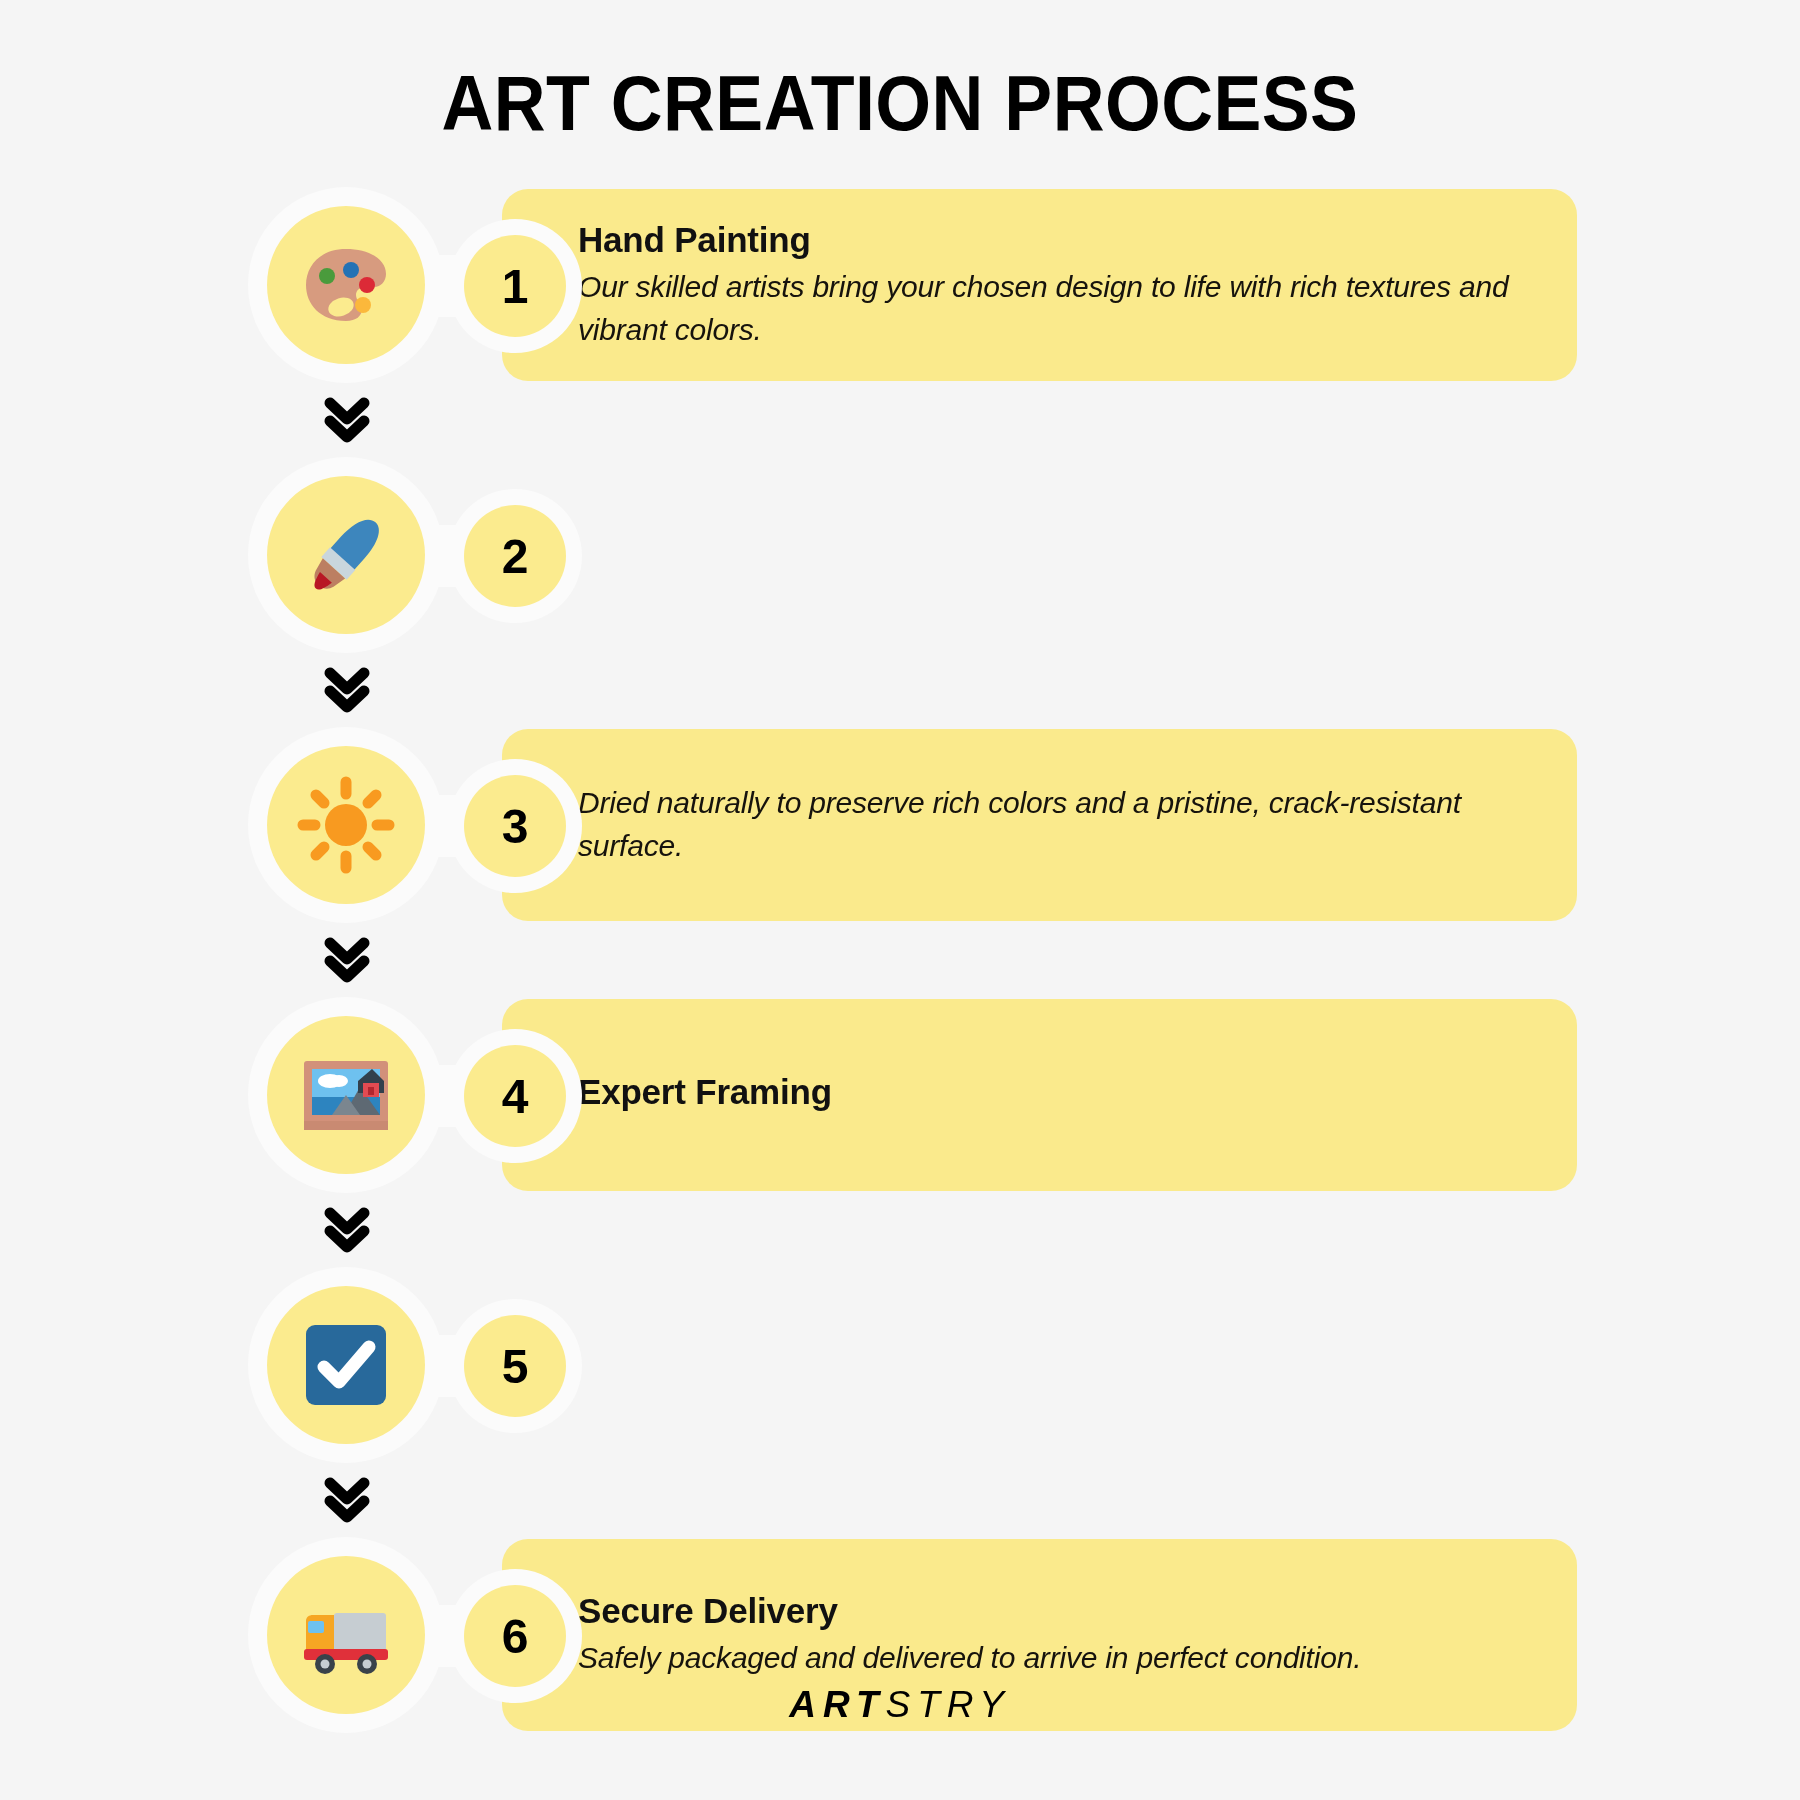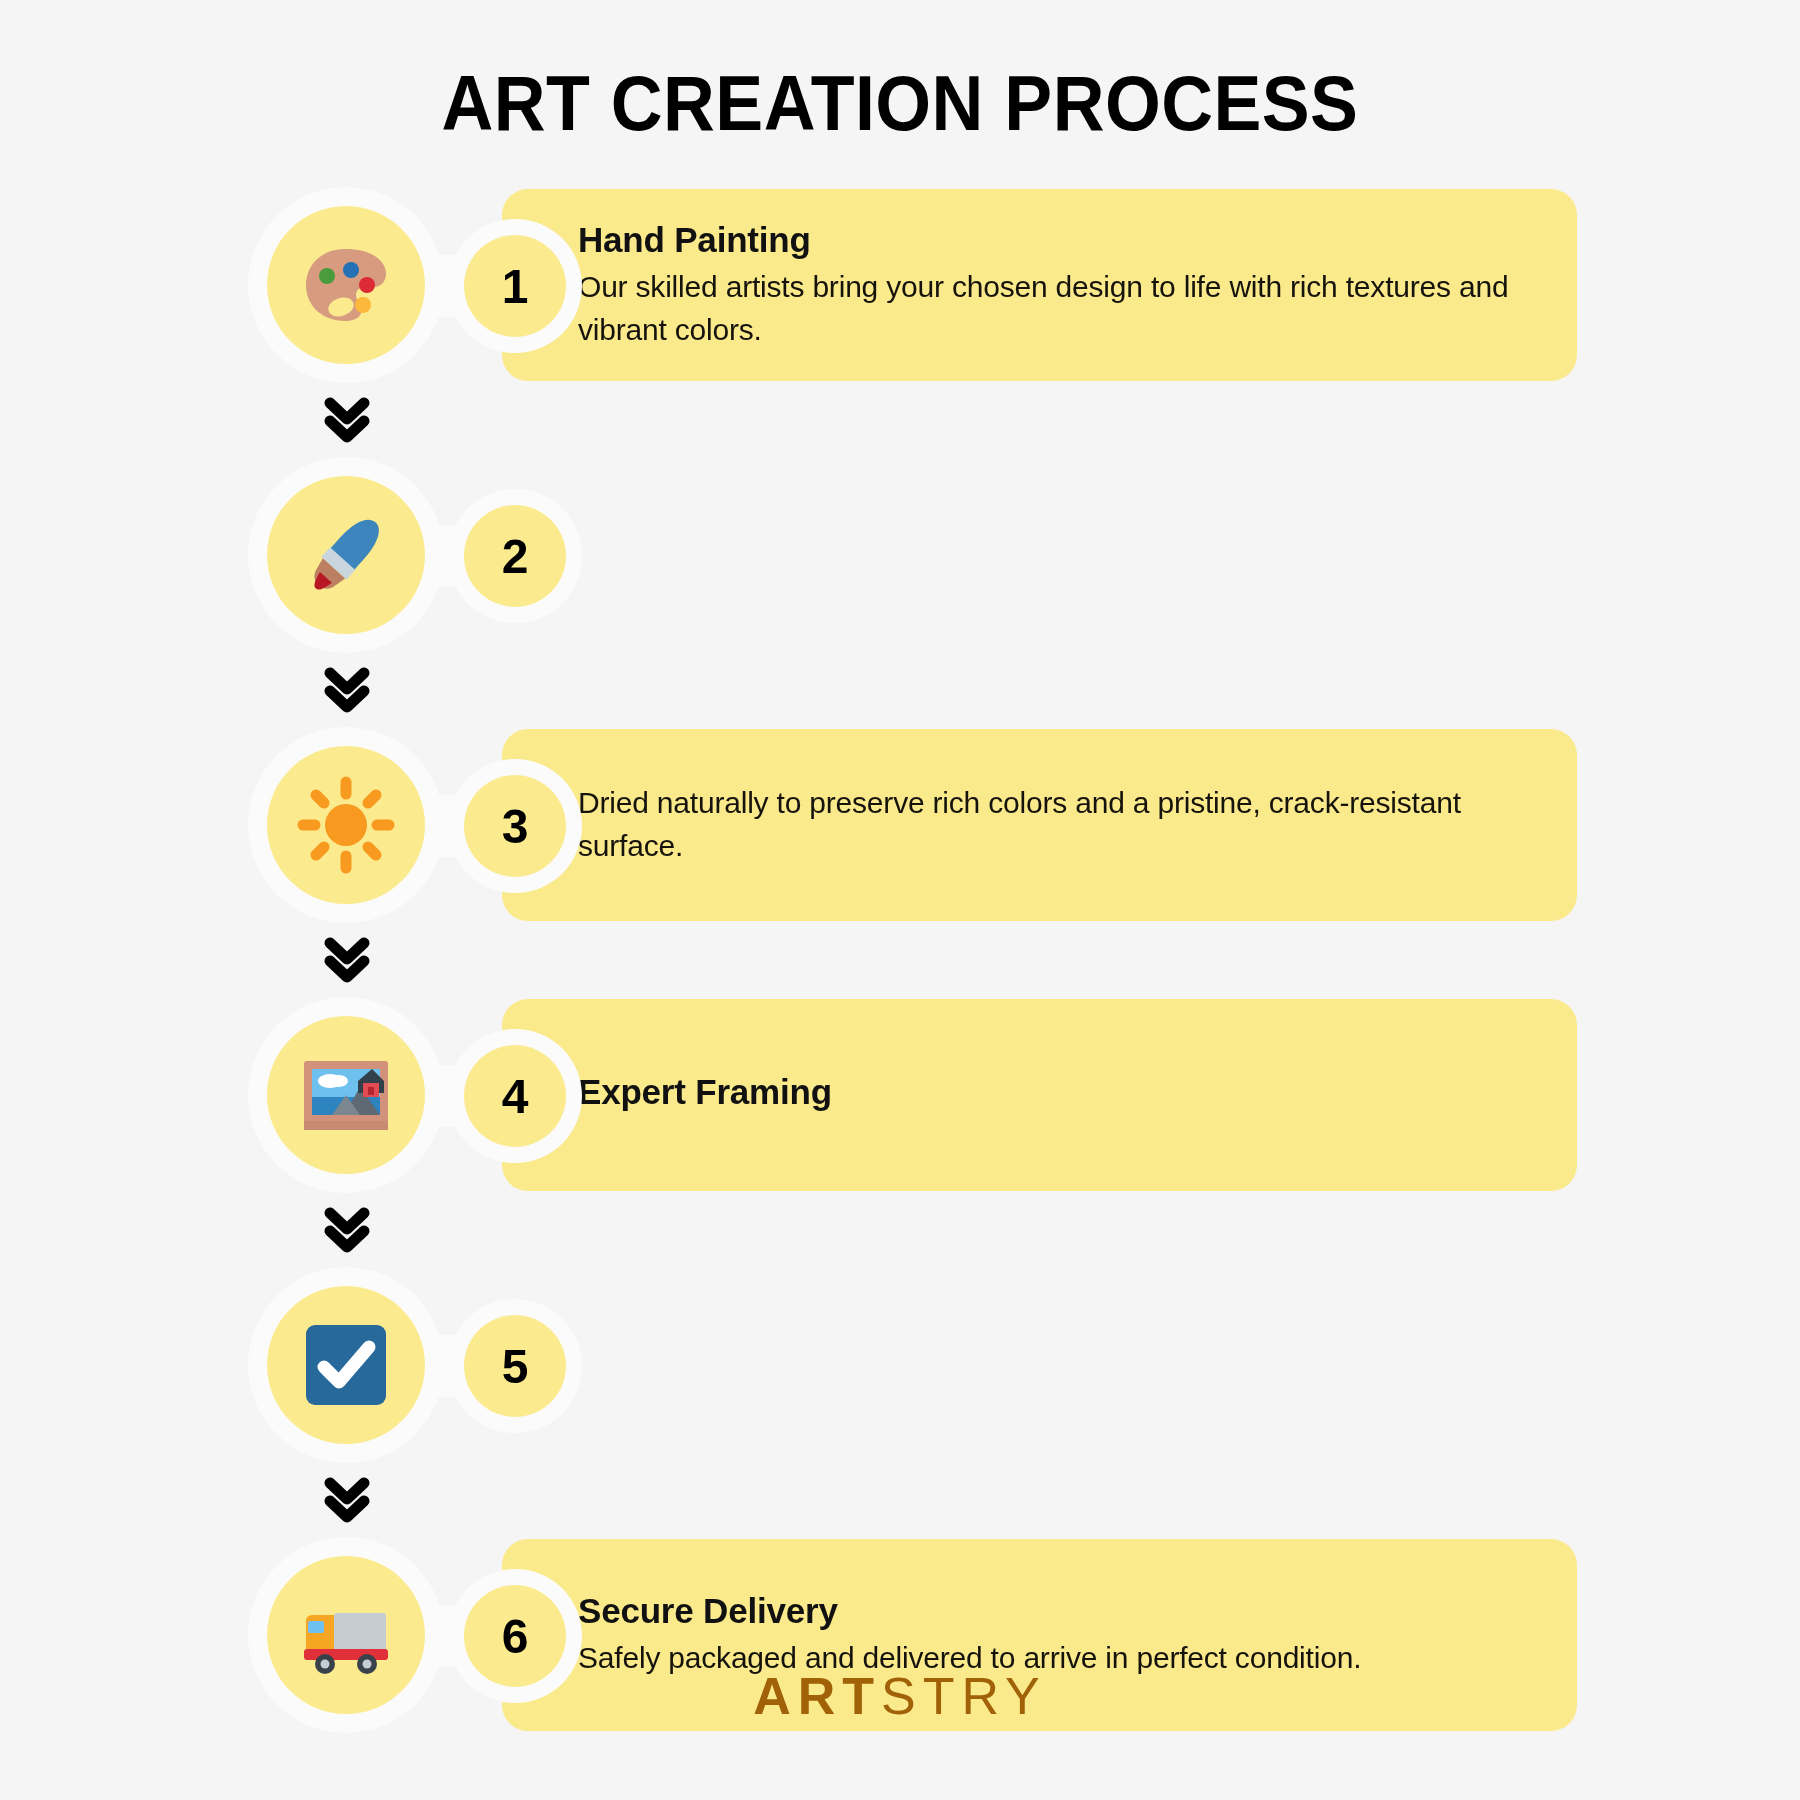--- a/index.html
+++ b/index.html
@@ -57,20 +57,21 @@
     line-height:1.18;
     margin-bottom:6px;
     letter-spacing:-0.2px;
   }
   .card-desc {
     font-size:30px;
     color:#16130d;
     line-height:1.42;
     letter-spacing:-0.2px;
     font-weight:400;
+    font-style:italic;
   }
 
   
   .icon-ring {
     position:absolute;
     left:0; top:-2px;
     width:196px; height:196px;
     border-radius:50%;
     background:#fbfbfb;
     display:flex; align-items:center; justify-content:center;
@@ -127,22 +128,23 @@
 
   
   .footer {
     position:absolute;
     left:0; right:0;
     bottom:74px;
     text-align:center;
   }
   .logo {
     display:inline-block;
-    font-size:52px;
-    color:#a16207;
+    font-size:37px;
+    color:#000000;
+    font-style:italic;
   }
   .logo .b { font-weight:bold; letter-spacing:7px; }
   .logo .t { font-weight:400; letter-spacing:7px; }
 </style>
 </head>
 <body>
 
 <div class="title">ART CREATION PROCESS</div>
 
 <div class="steps">

